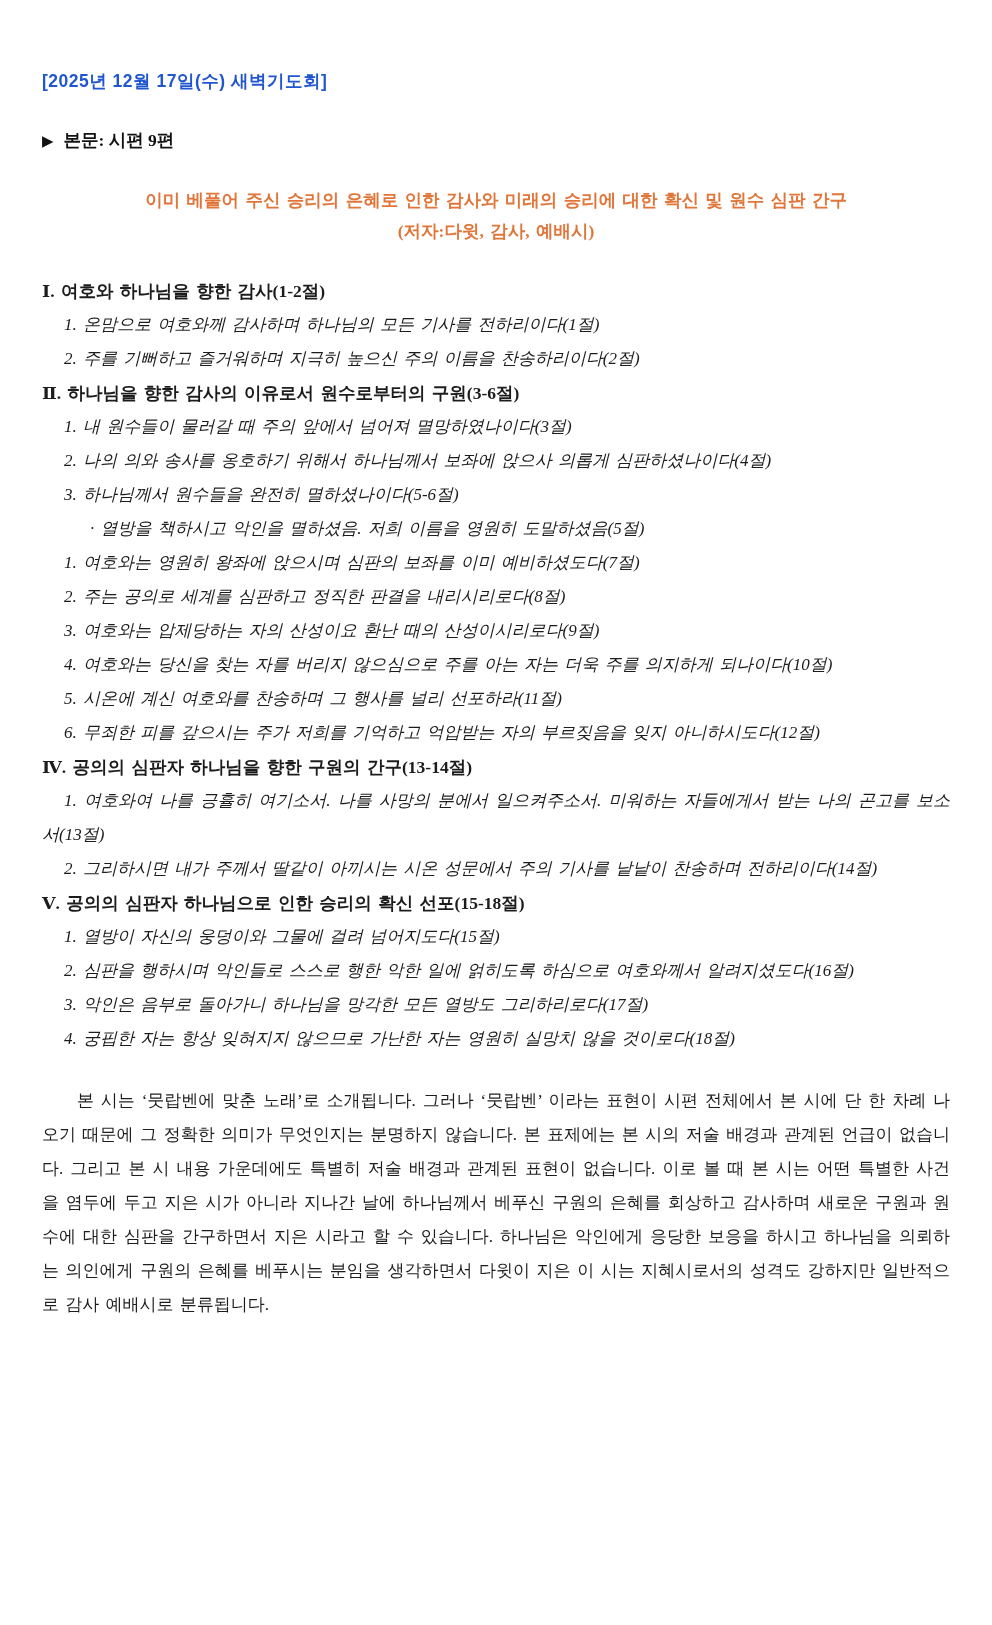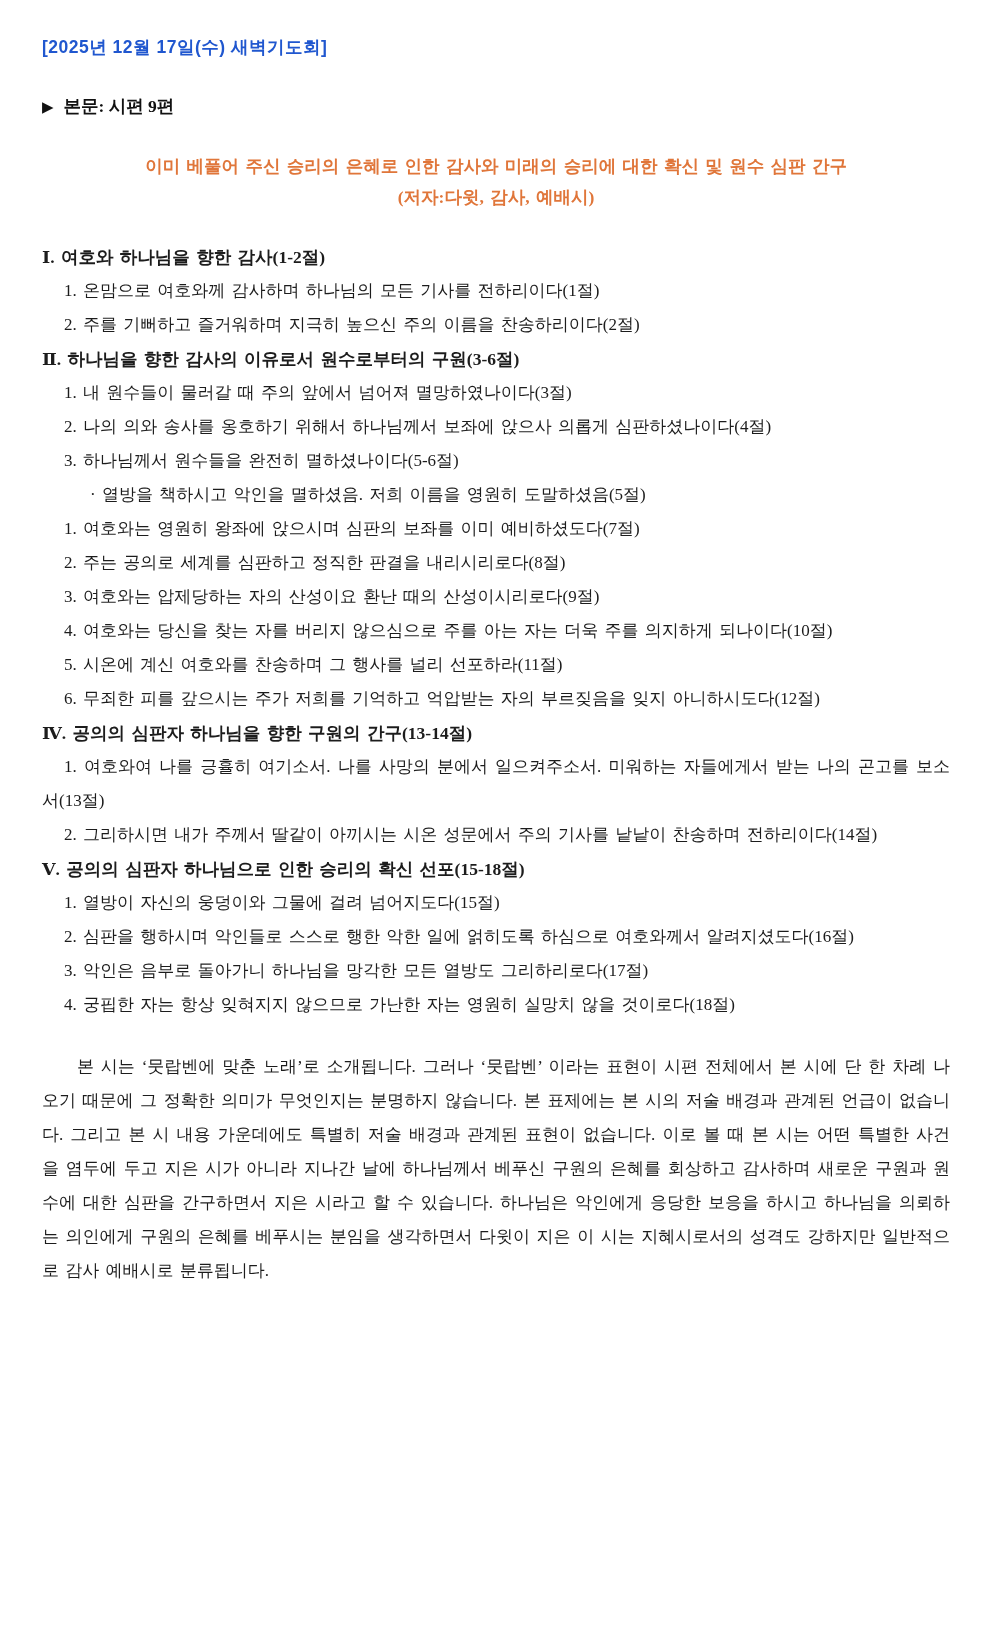--- a/index.html
+++ b/index.html
@@ -5,21 +5,21 @@
   html, body {
     margin: 0;
     padding: 0;
     background: #ffffff;
   }
   .page {
     position: relative;
     width: 992px;
     height: 1625px;
     box-sizing: border-box;
-    padding: 30px 42px 0 42px;
+    padding: 64px 42px 0 42px;
     background: #ffffff;
     color: #1c1c1c;
     font-family: "Liberation Serif", "DejaVu Serif", serif;
     font-size: 17px;
     overflow: hidden;
   }
   .header-date {
     font-family: "Liberation Sans", "DejaVu Sans", sans-serif;
     font-weight: bold;
     font-size: 17.5px;
@@ -53,20 +53,21 @@
   .sec-heading {
     font-weight: bold;
     font-size: 17.5px;
     text-align: left;
     word-spacing: 2px;
   }
   .item {
     text-align: justify;
     text-indent: 22px;
     word-spacing: 2px;
+    font-style: italic;
   }
   .item.sub {
     text-indent: 48px;
   }
   .closing {
     margin-top: 28px;
     line-height: 34px;
     text-align: justify;
     text-indent: 35px;
     word-spacing: 2px;

